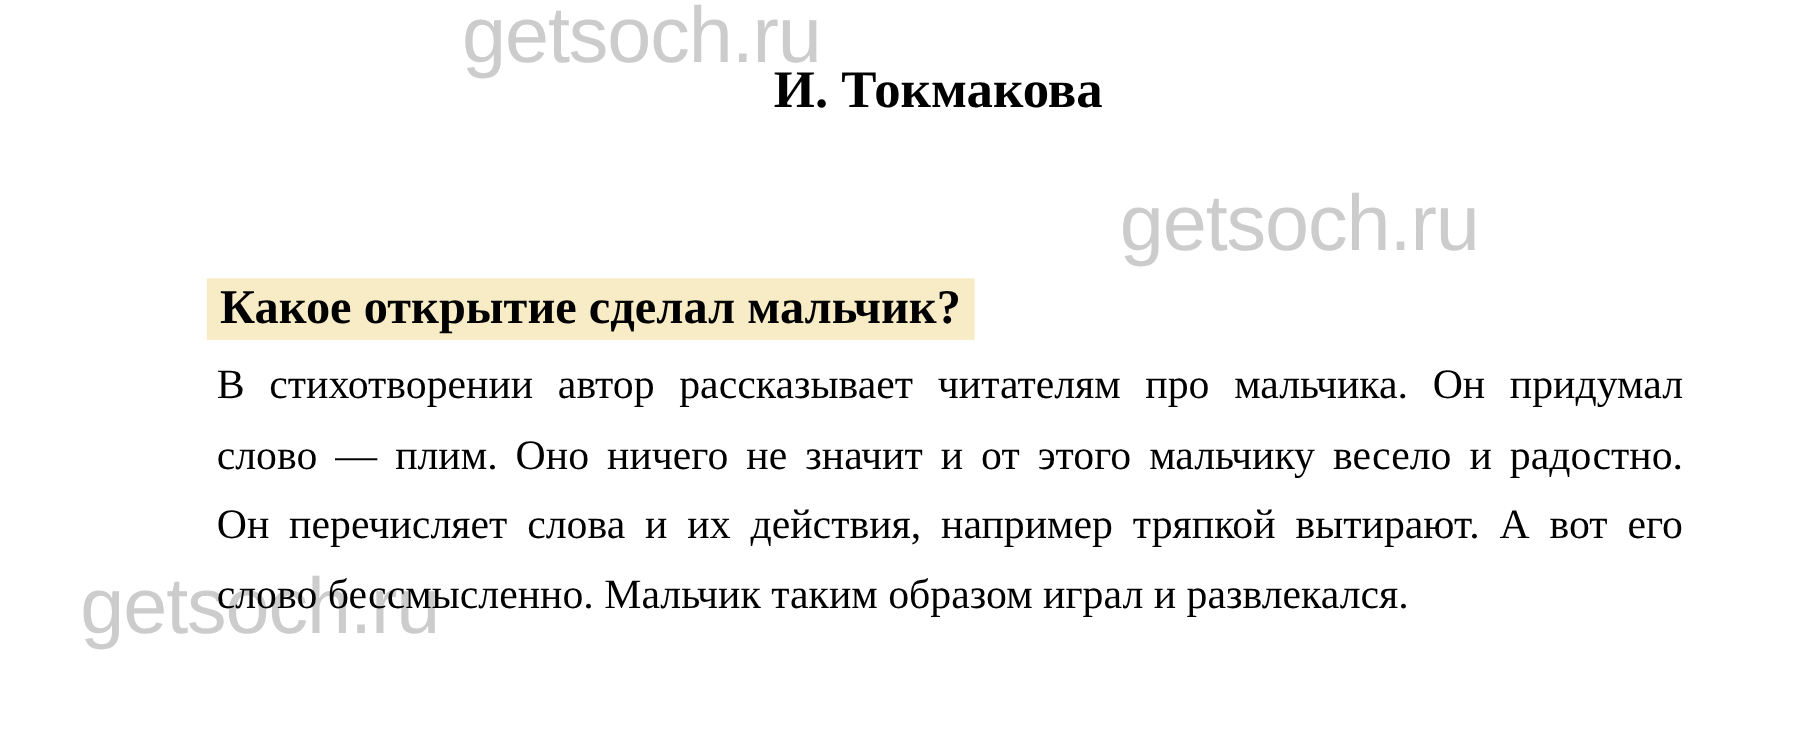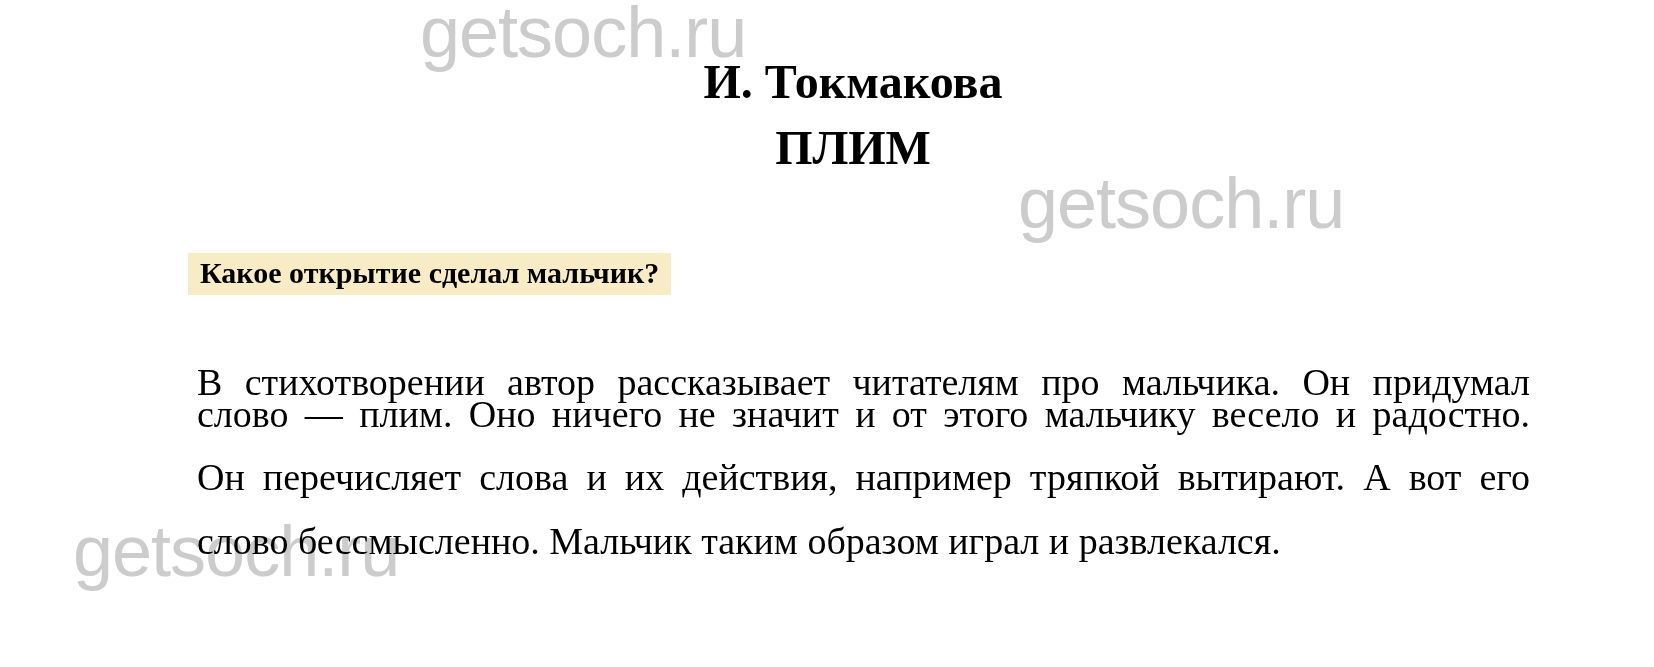--- a/index.html
+++ b/index.html
@@ -43,56 +43,55 @@
   .author { top: 58px; }
   .title  { top: 124px; }
 
   .question {
     position: absolute;
     z-index: 1;
     left: 188px;
     top: 253px;
     padding: 5px 12px 7px 12px;
     font-weight: bold;
-    font-size: 30px;
+    font-size: 44px;
     line-height: 1;
     white-space: nowrap;
   }
 
   .answer-line {
     position: absolute;
     z-index: 1;
     left: 197px;
     width: 1333px;
     font-size: 38px;
     line-height: 1;
   }
   .justified {
     text-align: justify;
     text-align-last: justify;
   }
-  .l1 { top: 331px; margin-top: 32px; }
+  .l1 { top: 331px; }
   .l2 { top: 395px; }
   .l3 { top: 458px; }
   .l4 { top: 522px; }
 </style>
 </head>
 <body>
 
 <div class="page">
 
   <div class="watermark wm-top" style="color: rgb(204, 204, 204);">getsoch.ru</div>
 
   <div class="watermark wm-mid" style="color: rgb(204, 204, 204);">getsoch.ru</div>
 
   <div class="watermark wm-bottom" style="color: rgb(204, 204, 204);">getsoch.ru</div>
 
   <div class="heading author">И. Токмакова</div>
 
-  <div class="heading title">ПЛИМ</div>
 
   <div class="question" style="background-color: rgb(248, 236, 198);">
     <span>Какое открытие сделал мальчик?</span>
   </div>
 
   <div class="answer-line justified l1">В стихотворении автор рассказывает читателям про мальчика. Он придумал</div>
 
   <div class="answer-line justified l2">слово — плим. Оно ничего не значит и от этого мальчику весело и радостно.</div>
 
   <div class="answer-line l4">слово бессмысленно. Мальчик таким образом играл и развлекался.</div>

